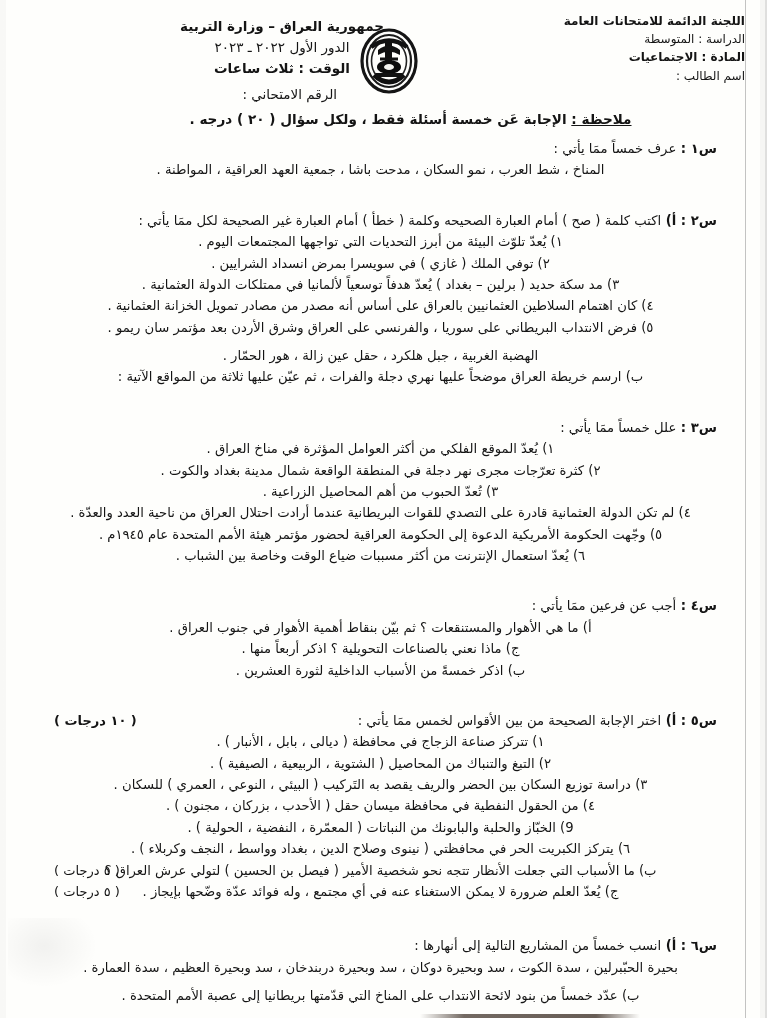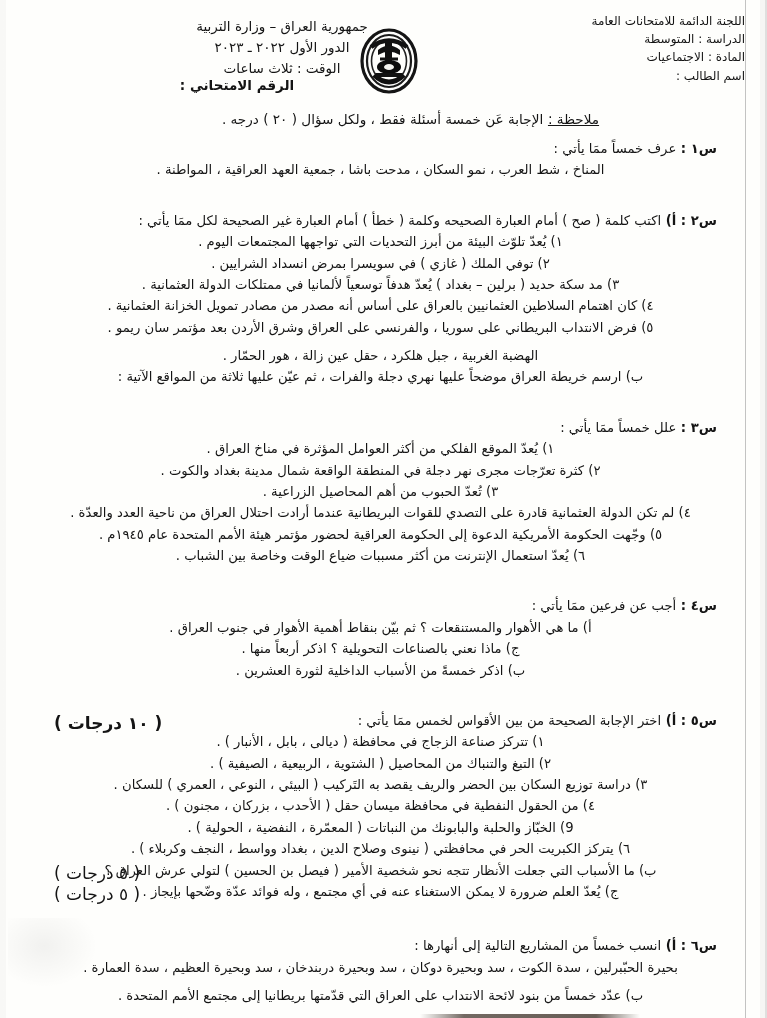--- a/index.html
+++ b/index.html
@@ -43,27 +43,27 @@
   }
   .hdr-right{
     position:absolute;top:0;right:22px;width:300px;
     text-align:right;line-height:1.52;font-size:12px;
   }
   .hdr-left{
     position:absolute;top:4px;right:340px;width:290px;
     text-align:left;line-height:1.55;font-size:13.5px;
   }
   .hdr-left .l{display:block;text-align:center;}
-  .bold{font-weight:normal;}
+  .bold{font-weight:bold;}
   .emblem{
     position:absolute;top:16px;left:358px;width:62px;height:66px;
   }
   .exam-num{
-    position:absolute;top:65px;right:430px;width:200px;
-    text-align:center;font-size:13.5px;font-weight:bold;
+    position:absolute;top:74px;right:430px;width:200px;
+    text-align:right;font-size:13.5px;font-weight:normal;
   }
 
   
   .content{
     position:absolute;top:108px;left:18px;right:24px;
     font-size:13.2px;line-height:1.62;
   }
   .note{
     text-align:center;font-weight:bold;font-size:13.6px;
     margin:0 0 6px 0;padding-left:60px;
@@ -77,21 +77,21 @@
   .q-head .qtxt{font-weight:normal;}
   .item{
     text-align:center;margin:0;
   }
   .gap-s{height:7px;}
   .gap-m{height:13px;}
   .gap-l{height:17px;}
 
   
   .marks{
-    position:absolute;left:28px;font-size:17px;white-space:nowrap;
+    position:absolute;left:28px;font-size:13px;white-space:nowrap;
   }
   .ln{position:relative;}
 </style>
 </head>
 <body>
 
 <div class="page">
 
   <div class="scan-edge"></div>
   <div class="scan-edge2"></div>
@@ -217,17 +217,17 @@
 
     <div class="gap-l"></div>
 
     <div class="q">
       <p class="q-head">
         <span>س٦ : أ)</span>
         <span class="qtxt">انسب خمساً من المشاريع التالية إلى أنهارها :</span>
       </p>
       <p class="item">بحيرة الحبّبرلين ، سدة الكوت ، سد وبحيرة دوكان ، سد وبحيرة دربندخان ، سد وبحيرة العظيم ، سدة العمارة .</p>
       <div class="gap-s"></div>
-      <p class="item">ب) عدّد خمساً من بنود لائحة الانتداب على العراق التي قدّمتها بريطانيا إلى مجتمع الأمم المتحدة .</p>
+      <p class="item">ب) عدّد خمساً من بنود لائحة الانتداب على المناخ التي قدّمتها بريطانيا إلى عصبة الأمم المتحدة .</p>
     </div>
 
   </div>
 </div>
 
 </body></html>

